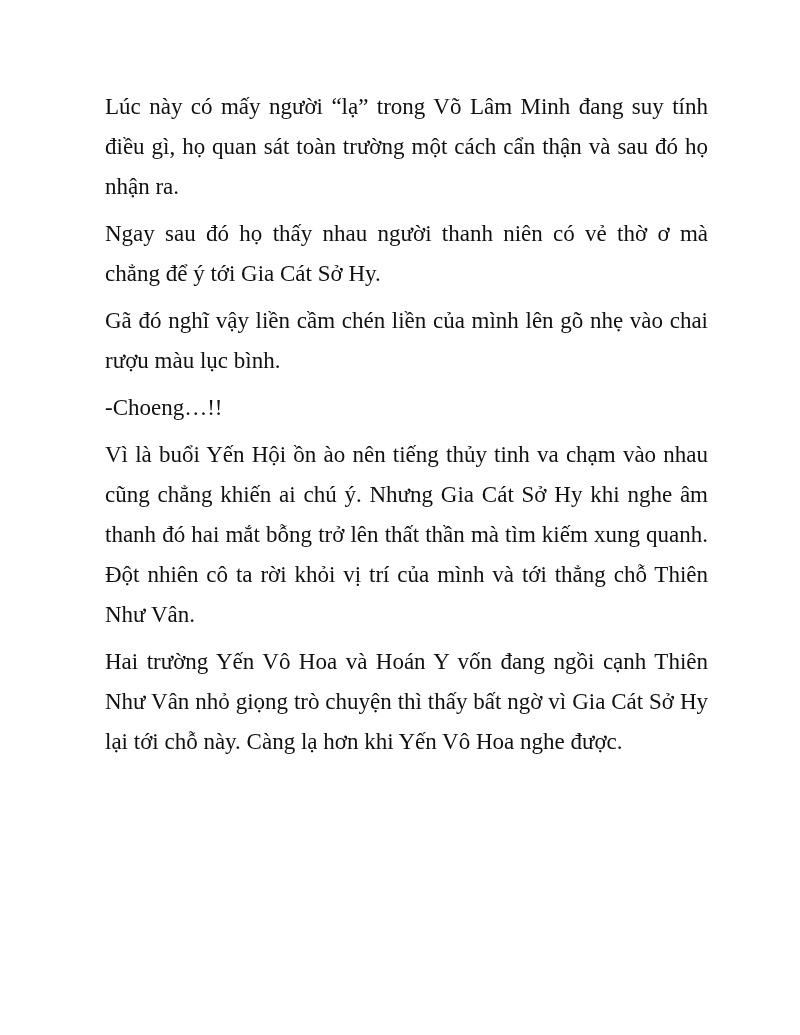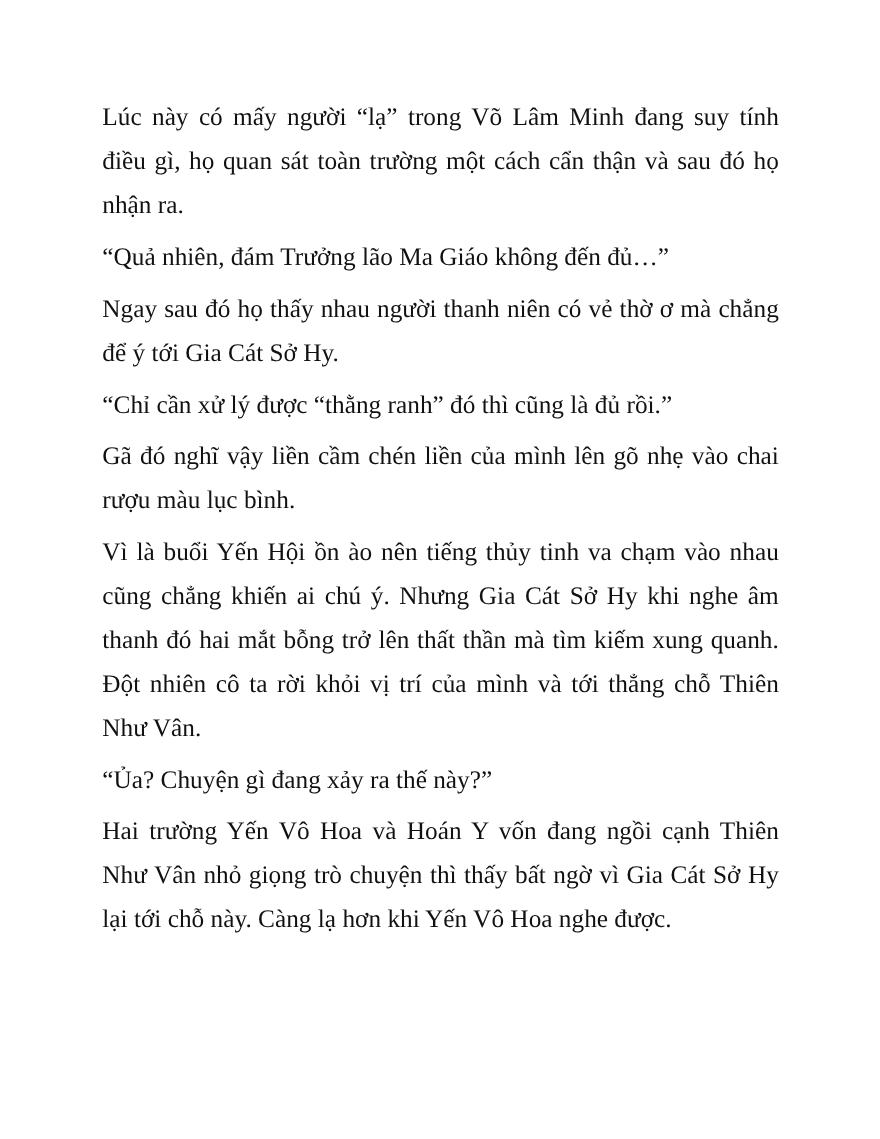--- a/index.html
+++ b/index.html
@@ -8,29 +8,27 @@
       position: absolute;
       left: 93px;
       top: 87px;
       width: 615px;
       font-family: "Liberation Serif", "DejaVu Serif", serif;
       font-size: 23px;
       line-height: 40px;
       color: #111111;
     }
     .para {
-      margin: 0 0 7px 0;
+      margin: 0 0 7px 12px;
       text-align: justify;
     }
   </style>
 </head>
 <body>
 
 <div class="page">
   <p class="para">Lúc này có mấy người “lạ”  trong Võ Lâm Minh đang suy tính điều gì, họ quan sát toàn trường một cách cẩn thận và sau đó họ nhận ra.</p>
-  <p class="para">“Quả nhiên, đám Trưởng lão Ma Giáo không đến đủ…”</p>
   <p class="para">Ngay sau đó họ thấy nhau người thanh niên có vẻ thờ ơ mà chẳng để ý tới Gia Cát Sở Hy.</p>
-  <p class="para">“Chỉ cần xử lý được “thằng ranh” đó thì cũng là đủ rồi.”</p>
   <p class="para">Gã đó nghĩ vậy liền cầm chén liền của mình lên gõ nhẹ vào chai rượu màu lục bình.</p>
+  <p class="para">-Choeng…!!</p>
   <p class="para">Vì là buổi Yến Hội ồn ào nên tiếng thủy tinh va chạm vào nhau cũng chẳng khiến ai chú ý. Nhưng Gia Cát Sở Hy khi nghe âm thanh đó hai mắt bỗng trở lên thất thần mà tìm kiếm xung quanh. Đột nhiên cô ta rời khỏi vị trí của mình và tới thẳng chỗ Thiên Như Vân.</p>
-  <p class="para">“Ủa? Chuyện gì đang xảy ra thế này?”</p>
   <p class="para">Hai trường Yến Vô Hoa và Hoán Y vốn đang ngồi cạnh Thiên Như Vân nhỏ giọng trò chuyện thì thấy bất ngờ vì Gia Cát Sở Hy lại tới chỗ này. Càng lạ hơn khi Yến Vô Hoa nghe được.</p>
 </div>
 
 </body></html>

